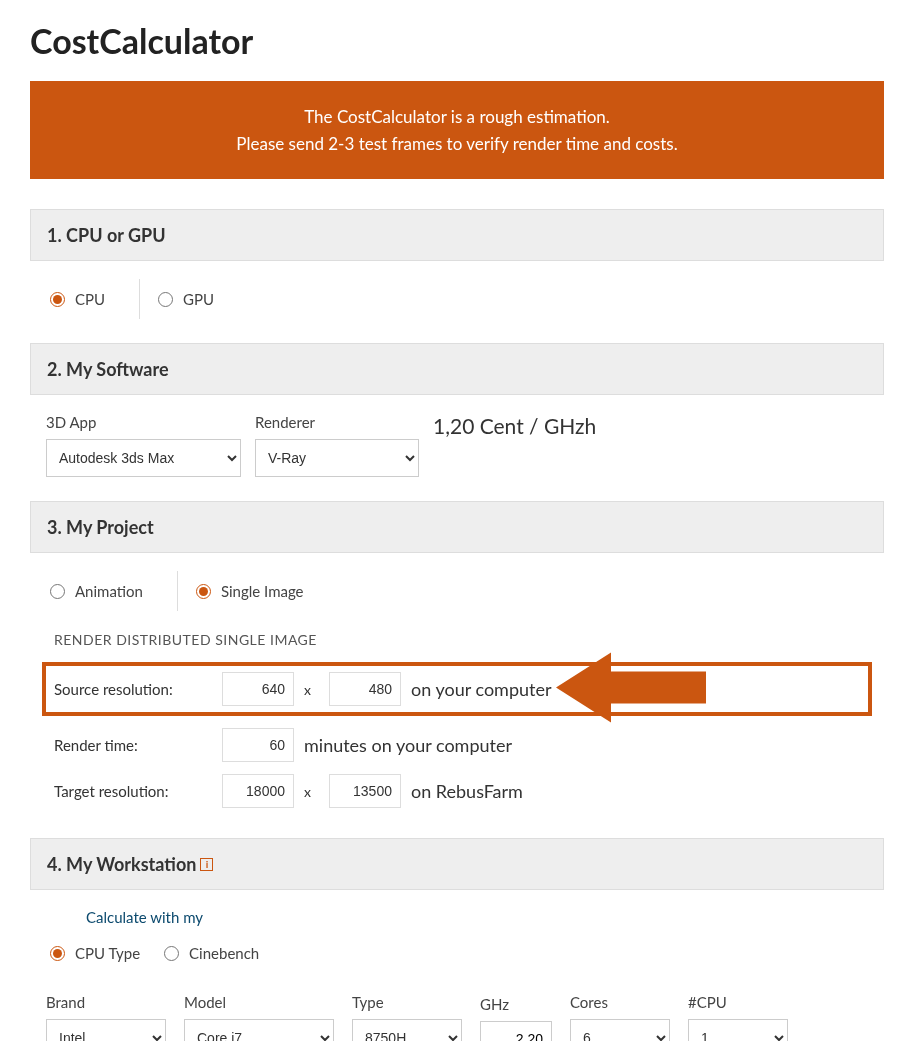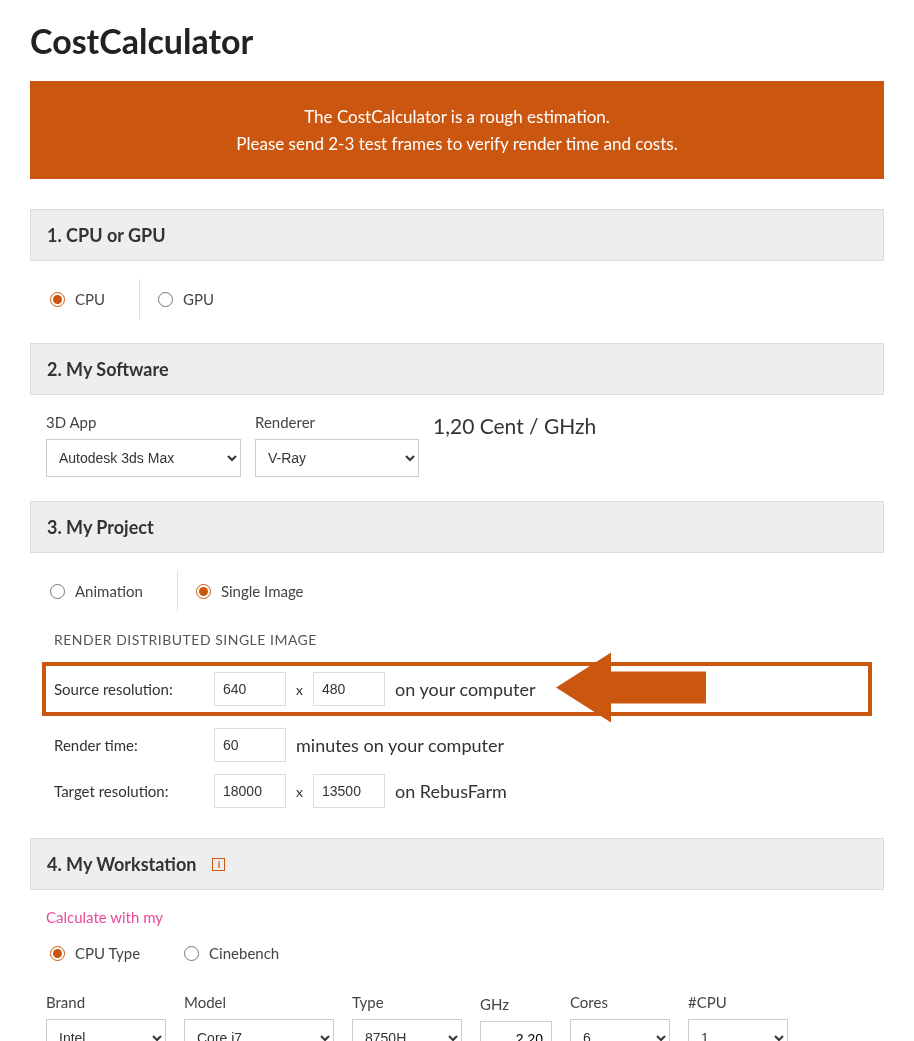--- a/index.html
+++ b/index.html
@@ -15,34 +15,34 @@
 .field-row { display: flex; align-items: flex-start; gap: 14px; }
 .field-group { display: flex; flex-direction: column; gap: 8px; }
 .field-group label, .label-plain { font-size: 15px; color: #444; }
 select { padding: 9px 8px; border: 1px solid #ccc; background: #fff; font-size: 14px; color: #333; cursor: pointer; min-width: 100px; }
 select.wide { width: 195px; }
 select.med { width: 164px; }
 .plain-text { font-size: 21px; color: #333; padding-bottom: 9px; }
 .sub-heading { font-size: 14px; letter-spacing: 0.5px; color: #555; margin: 12px 0 14px; padding-left: 8px; }
 .res-row { display: flex; align-items: center; gap: 10px; padding: 6px 8px; }
 .res-row .lbl { width: 150px; font-size: 15px; color: #333; }
-.res-row input[type=text] { width: 72px; padding: 8px 8px; border: 1px solid #ddd; font-size: 14px; color: #333; }
+.res-row input[type=text] { width: 72px; padding: 8px 8px; border: 1px solid #ddd; text-align: right; font-size: 14px; color: #333; margin-left: 8px; }
 .res-row .sep { font-size: 14px; color: #333; }
 .res-row .suffix { font-size: 18px; color: #333; }
 .highlight-box { border: 4px solid #cb5610; padding: 6px 8px; margin-left: -4px; margin-right: -4px; position: relative; margin-bottom: 6px; }
 .arrow-wrap { position: absolute; left: 510px; top: 50%; transform: translateY(-50%); }
 .arrow { fill: #cb5610; }
 .info-icon { display: inline-block; width: 13px; height: 13px; border: 1px solid #cb5610; color: #cb5610; font-size: 10px; line-height: 11px; text-align: center; margin-left: 4px; vertical-align: middle; }
-.calc-label { font-size: 15px; color: #ec4899; margin-bottom: 12px; display: block; padding-left: 0; }
+.calc-label { font-size: 15px; color: #0c4a6e; margin-bottom: 12px; display: block; padding-left: 0; margin-left: 40px; }
 .ws-row { display: flex; align-items: flex-end; gap: 18px; padding: 0 0 0 0; margin-top: 16px; }
 .ws-group { display: flex; flex-direction: column; gap: 8px; }
 .ws-group label { font-size: 15px; color: #444; }
 .ws-group select { padding: 9px 8px; }
 input.ghz { width: 72px; padding: 9px 8px; border: 1px solid #ccc; text-align: right; font-size: 14px; }
-.sect-with-icon { display: flex; align-items: center; gap: 12px; }
+.sect-with-icon { display: flex; align-items: center; gap: 0; }
 </style>
 </head>
 <body>
 
 <h1>CostCalculator</h1>
 
 <div class="banner">
   <div>The CostCalculator is a rough estimation.</div>
   <div>Please send 2-3 test frames to verify render time and costs.</div>
 </div>
@@ -126,21 +126,21 @@
     <span class="suffix">on RebusFarm</span>
   </div>
 </div>
 
 <div class="section-header sect-with-icon">
   <span>4. My Workstation</span>
   <span class="info-icon">i</span>
 </div>
 <div class="section-body">
   <span class="calc-label">Calculate with my</span>
-  <div class="radio-row" style="margin-bottom:25px;gap:20px;">
+  <div class="radio-row" style="margin-bottom:25px;">
     <label class="radio-item">
       <input type="radio" name="calc" checked="" style="">
       <span>CPU Type</span>
     </label>
     <label class="radio-item">
       <input type="radio" name="calc" style="">
       <span>Cinebench</span>
     </label>
   </div>
 

